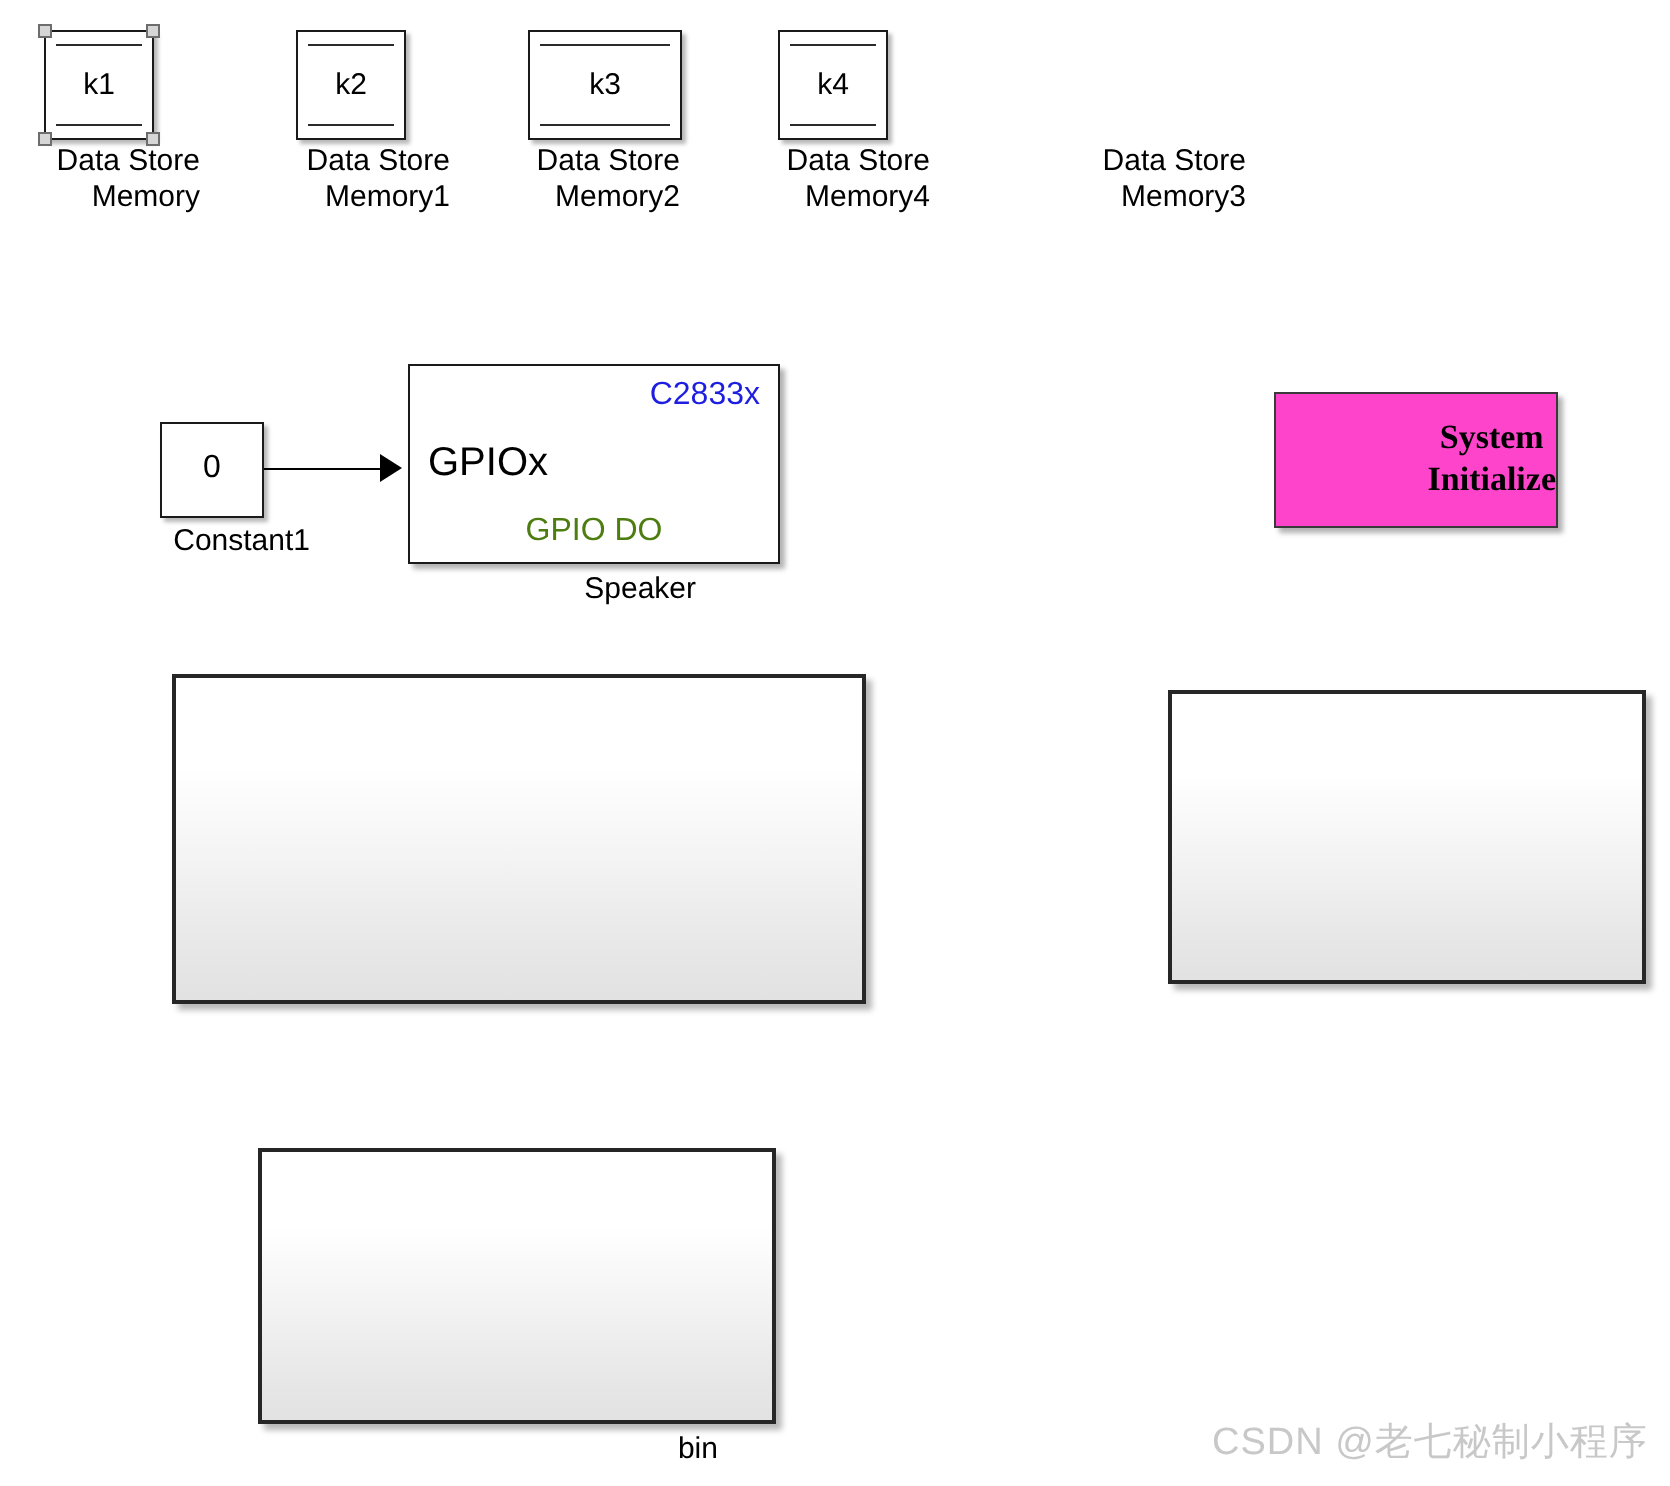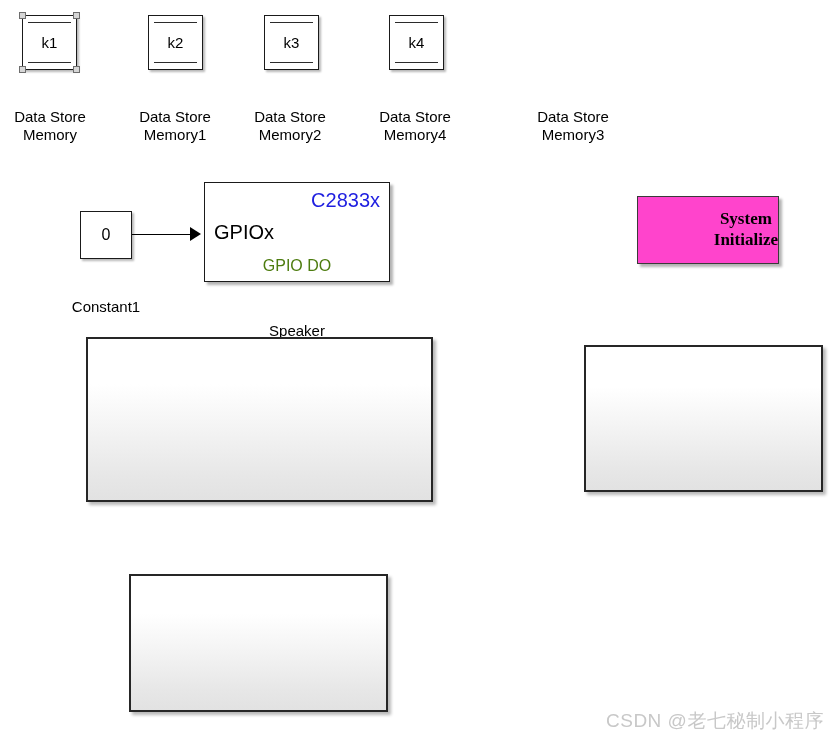--- a/index.html
+++ b/index.html
@@ -57,26 +57,25 @@
     box-sizing: border-box;
   }
   .handle.tl { left: -4px;  top: -4px; }
   .handle.tr { right: -4px; top: -4px; }
   .handle.bl { left: -4px;  bottom: -4px; }
   .handle.br { right: -4px; bottom: -4px; }
 
   
   .caption {
     position: absolute;
-    text-align: center;
+    text-align: right;
     font-size: 15px;
     color: #000000;
     line-height: 1.18;
     white-space: pre-line;
-    margin-top: 36px;
   }
 
   
   .const-block {
     position: absolute;
     box-sizing: border-box;
     background: #ffffff;
     border: 1.6px solid #1a1a1a;
     box-shadow: 2px 2px 2px rgba(0,0,0,0.28);
   }
@@ -109,21 +108,21 @@
     position: absolute;
     box-sizing: border-box;
     background: #ffffff;
     border: 1.8px solid #1a1a1a;
     box-shadow: 2.5px 2.5px 2.5px rgba(0,0,0,0.3);
   }
   .gpio-tag {
     position: absolute;
     top: 6px;
     right: 9px;
-    font-size: 20px;
+    font-size: 16px;
     color: #1e1ee0;
     white-space: nowrap;
   }
   .gpio-port {
     position: absolute;
     left: 9px;
     top: 50%;
     transform: translateY(-50%);
     font-size: 20px;
     color: #000000;
@@ -195,21 +194,21 @@
 Memory</div>
 
   <div class="dsm-block" style="left:148px; top:15px; width:55px; height:55px;">
     <div class="dsm-line top"></div>
     <div class="dsm-name">k2</div>
     <div class="dsm-line bottom"></div>
   </div>
   <div class="caption" style="left:125px; top:72px; width:100px;">Data Store
 Memory1</div>
 
-  <div class="dsm-block" style="left:264px; top:15px; width:55px; height:55px;">
+  <div class="dsm-block" style="left:264px; top:15px; width:77px; height:55px;">
     <div class="dsm-line top"></div>
     <div class="dsm-name">k3</div>
     <div class="dsm-line bottom"></div>
   </div>
   <div class="caption" style="left:240px; top:72px; width:100px;">Data Store
 Memory2</div>
 
   <div class="dsm-block" style="left:389px; top:15px; width:55px; height:55px;">
     <div class="dsm-line top"></div>
     <div class="dsm-name">k4</div>

